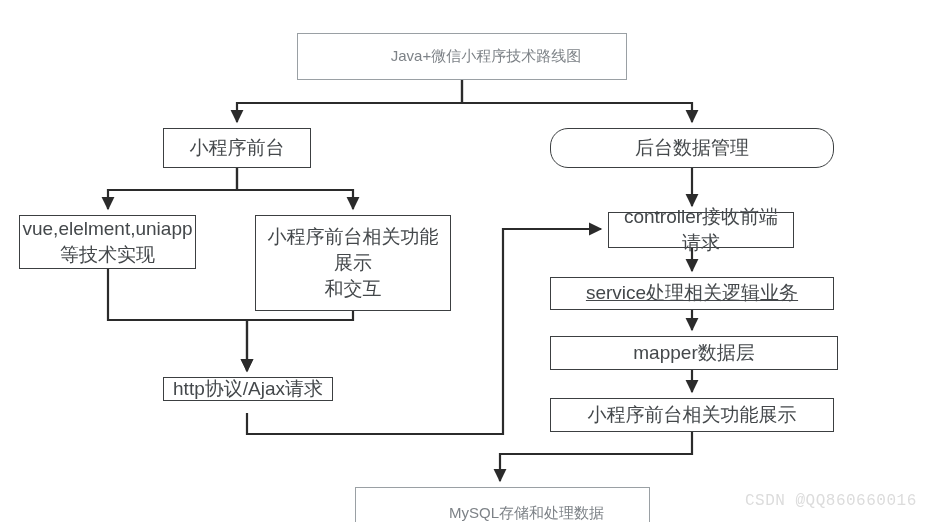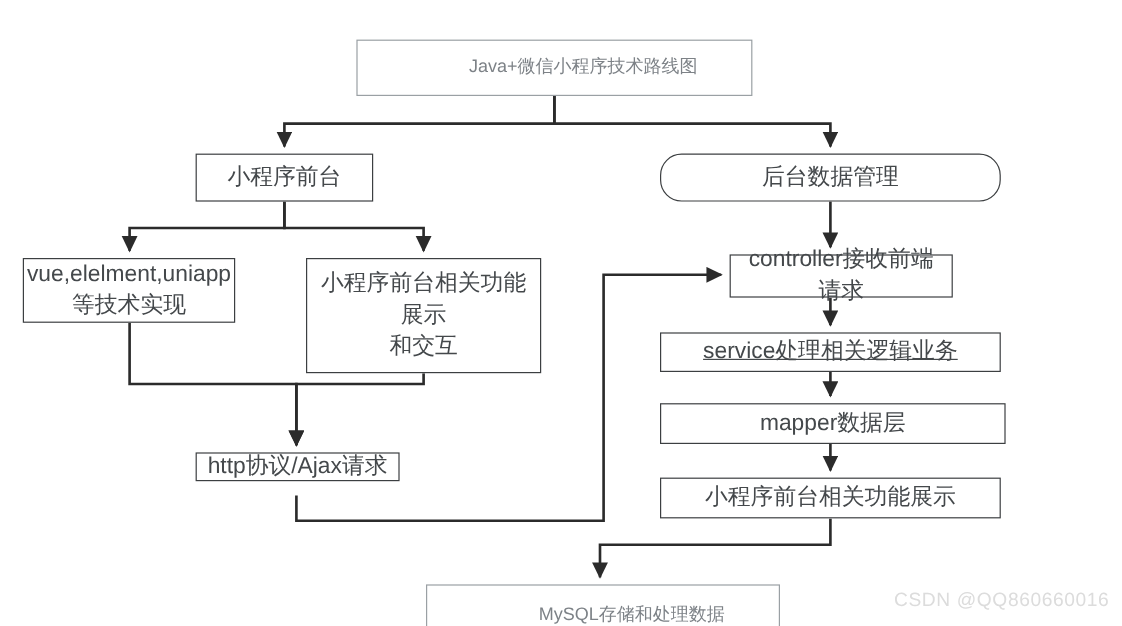--- a/index.html
+++ b/index.html
@@ -126,15 +126,15 @@
         <span class="label">mapper数据层</span>
       </div>
       <div class="node firm cn" style="left: 550px; top: 398px; width: 284px; height: 34px;">
         <span class="label">小程序前台相关功能展示</span>
       </div>
       <div class="node soft" style="left: 355px; top: 487px; width: 295px; height: 52px;">
         <span class="label">MySQL存储和处理数据</span>
       </div>
     </div>
 
-  <div class="watermark" style="left: 745px; top: 492px;">CSDN @QQ860660016</div>
+  <div class="watermark" style="left: 745px; top: 492px; font-family: Liberation Mono, monospace;">CSDN @QQ860660016</div>
 
 </div>
 
 </body></html>

